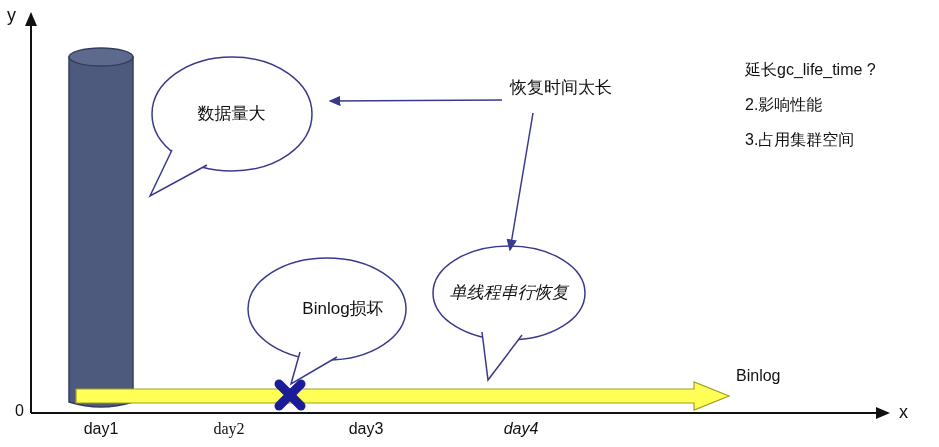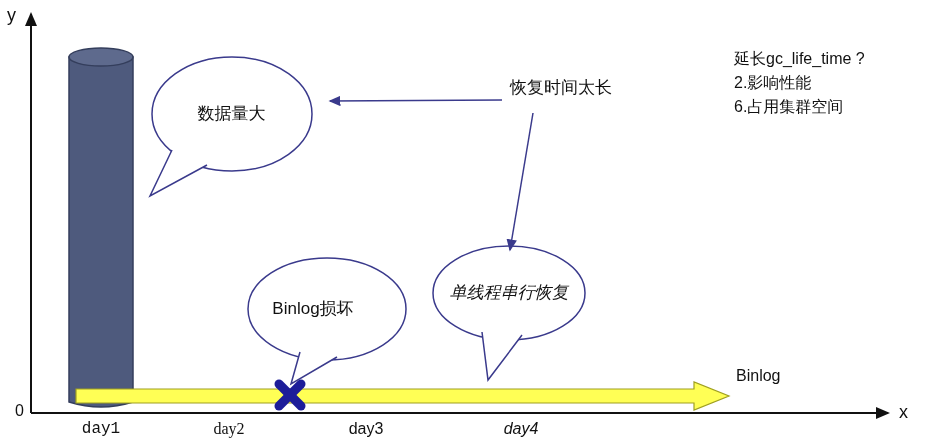--- a/index.html
+++ b/index.html
@@ -20,21 +20,21 @@
     position: absolute;
     display: flex; align-items: center; justify-content: center;
     text-align: center;
     font-size: 17px;
     line-height: 1.45;
   }
   .recovery { left: 510px; top: 76px; font-size: 17px; }
   .binlog-label { left: 700px; top: 367px; font-size: 16px; margin-left: 36px; }
   .day { position: absolute; width: 80px; text-align: center; top: 420px; font-size: 16px; }
   .gc-panel { position: absolute; left: 733px; top: 46px; font-size: 16px; line-height: 1.45; }
-  .gc-panel div { margin: 1px; }
+  .gc-panel div { margin: 12px; }
 </style>
 </head>
 <body>
 
 <div id="canvas">
 
   <svg id="shapes" width="939" height="447" viewBox="0 0 939 447">
     <defs>
       <marker id="arrowNavy" markerWidth="12" markerHeight="10" refX="7" refY="3.5" orient="auto" markerUnits="strokeWidth">
         <path d="M0,0 L8,3.5 L0,7 Z" fill="#3a3a8c"></path>
@@ -78,36 +78,36 @@
     <line x1="533" y1="113" x2="510" y2="250" stroke="#3a3a8c" stroke-width="1.5" marker-end="url(#arrowNavy)"></line>
   </svg>
 
   <div class="label axis-label" style="left:7px; top:5px;">y</div>
   <div class="label axis-label" style="left:899px; top:402px;">x</div>
   <div class="label" style="left:15px; top:402px; font-size:16px;">0</div>
 
 
   <div class="bubble-text" style="left:152px; top:84px; width:159px; height:60px;">数据量大</div>
 
-  <div class="bubble-text" style="left:233px; top:282px; width:160px; height:54px;">
+  <div class="bubble-text" style="left:263px; top:282px; width:160px; height:54px;">
     <div>
       <div>Binlog损坏</div>
     </div>
   </div>
 
   <div class="bubble-text" style="left:429px; top:270px; width:160px; height:46px;font-style:italic;">单线程串行恢复</div>
 
   <div class="label recovery">恢复时间太长</div>
 
   <div class="label binlog-label">Binlog</div>
 
-  <div class="day" style="left:61px;font-family:Liberation Mono, monospace;">day1</div>
+  <div class="day" style="left:61px;">day1</div>
   <div class="day" style="left:189px;font-family:Liberation Serif, serif;">day2</div>
   <div class="day" style="left:326px;">day3</div>
   <div class="day" style="left:481px;font-style:italic;">day4</div>
 
   <div class="gc-panel">
     <div>延长gc_life_time ?</div>
     <div>2.影响性能</div>
-    <div>6.占用集群空间</div>
+    <div>3.占用集群空间</div>
   </div>
 
 </div>
 
 </body></html>

